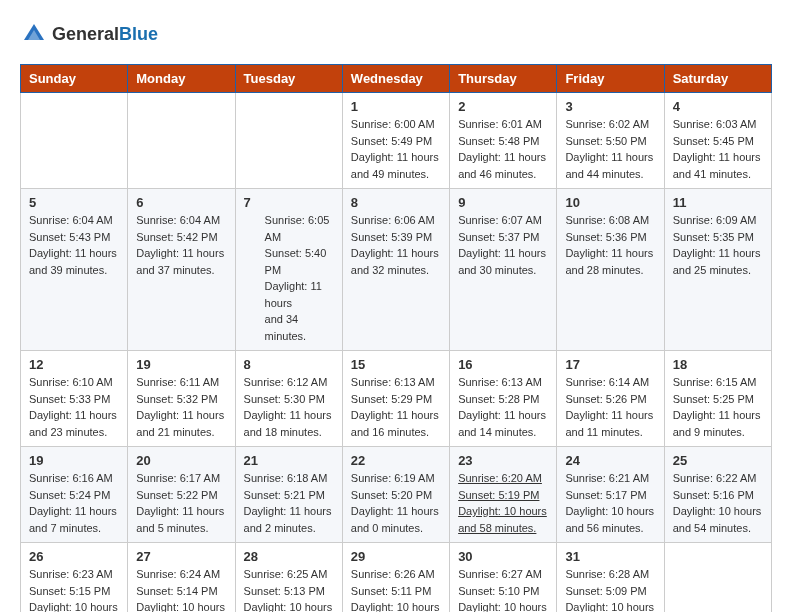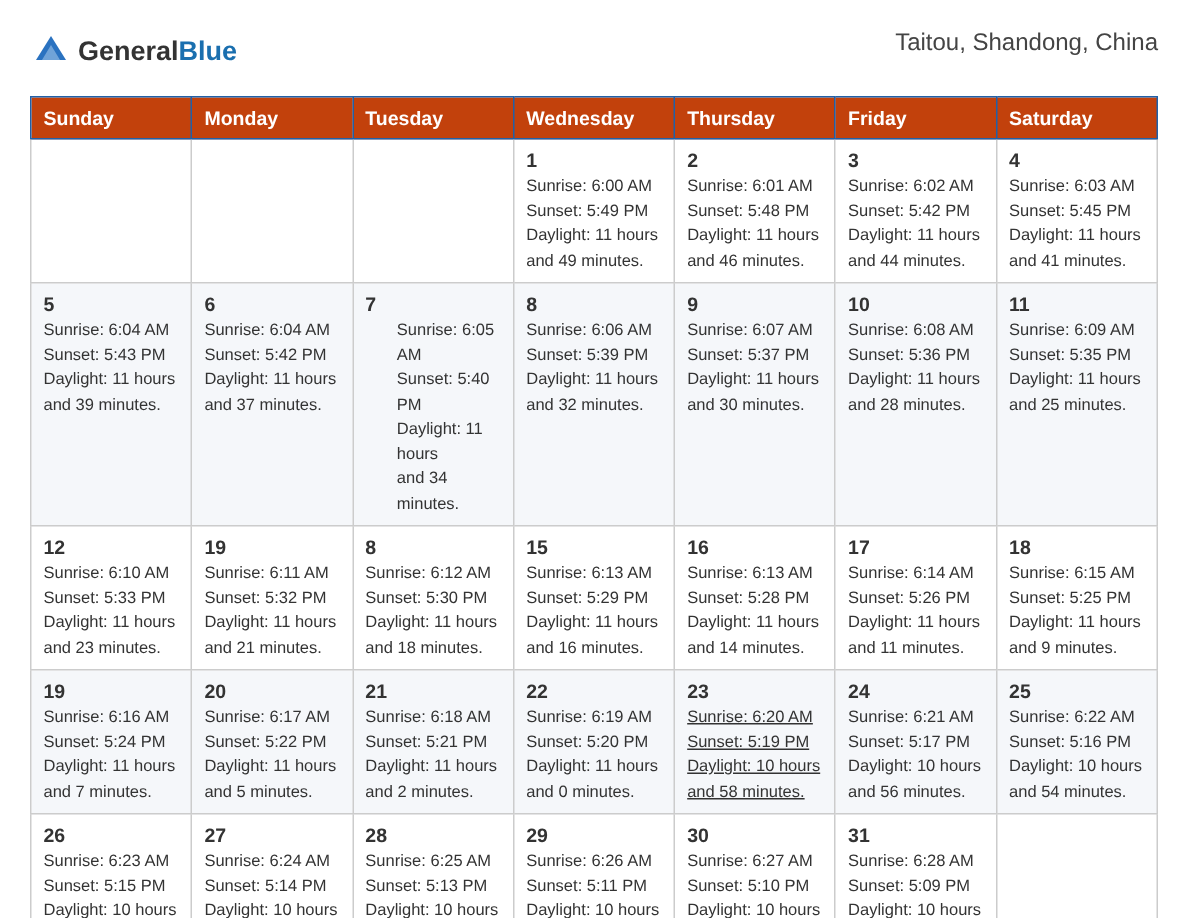--- a/index.html
+++ b/index.html
@@ -96,21 +96,20 @@
   <div class="logo">
     <svg class="logo-icon" viewBox="0 0 28 28">
       <polygon points="14,4 24,20 4,20" fill="#2a72c0"></polygon>
       <polygon points="14,10 20,20 8,20" fill="#a0c4e8" opacity="0.6"></polygon>
     </svg>
     <div>
       <span class="logo-text-general">General</span><span class="logo-text-blue">Blue</span>
     </div>
   </div>
   <div class="title-block">
-    <div class="location-title">Taitou, Shandong, China</div>
   </div>
 </div>
 
 <table class="calendar">
   <thead>
     <tr>
     <th>Sunday</th>
         <th>Monday</th>
         <th>Tuesday</th>
         <th>Wednesday</th>
@@ -134,21 +133,21 @@
         <td>
           <div class="day-number">2</div>
           <div class="day-info" style="white-space: pre-line;">Sunrise: 6:01 AM
 Sunset: 5:48 PM
 Daylight: 11 hours
 and 46 minutes.</div>
         </td>
         <td>
           <div class="day-number">3</div>
           <div class="day-info" style="white-space: pre-line;">Sunrise: 6:02 AM
-Sunset: 5:42 PM
+Sunset: 5:50 PM
 Daylight: 11 hours
 and 44 minutes.</div>
         </td>
         <td>
           <div class="day-number">4</div>
           <div class="day-info" style="white-space: pre-line;">Sunrise: 6:03 AM
 Sunset: 5:45 PM
 Daylight: 11 hours
 and 41 minutes.</div>
         </td>

